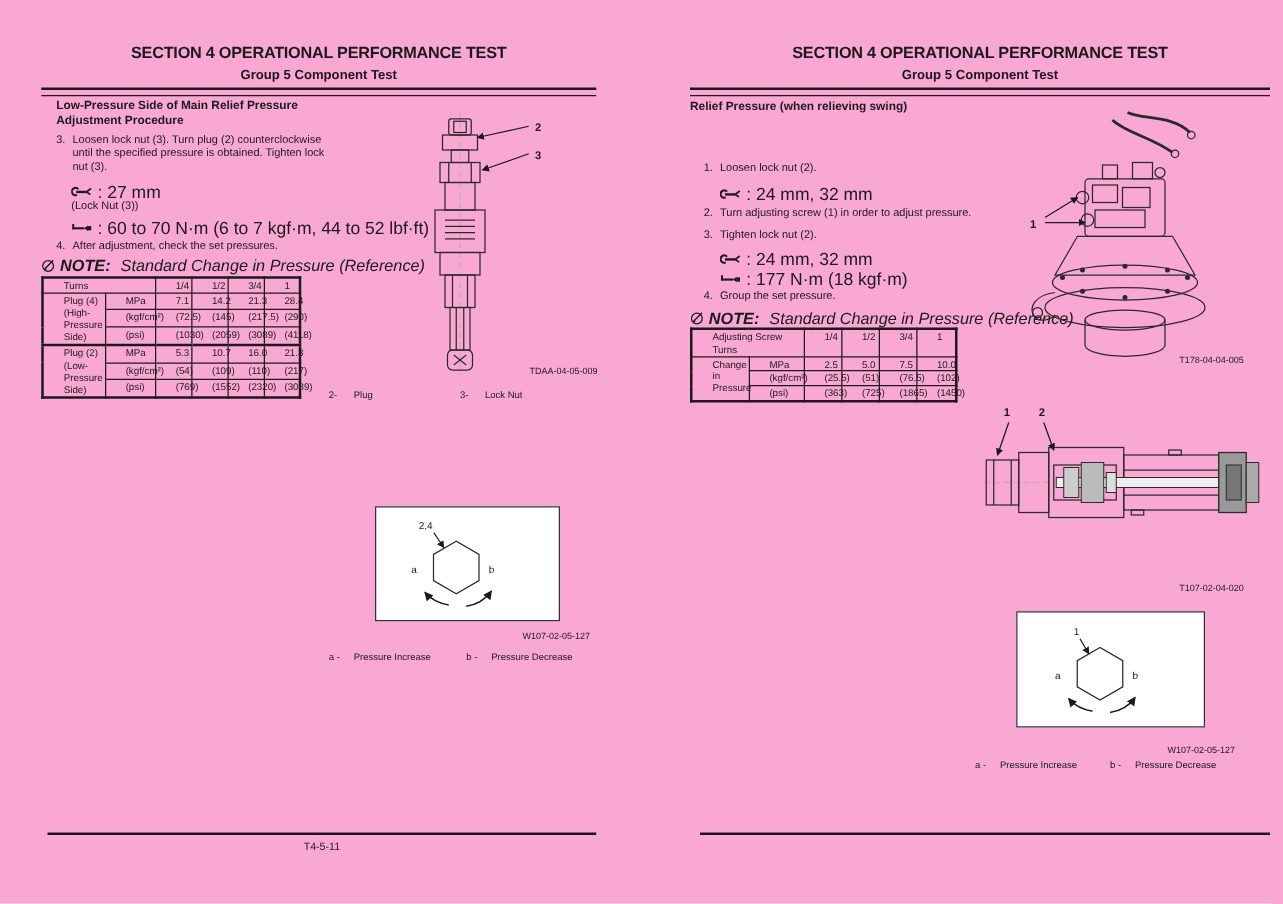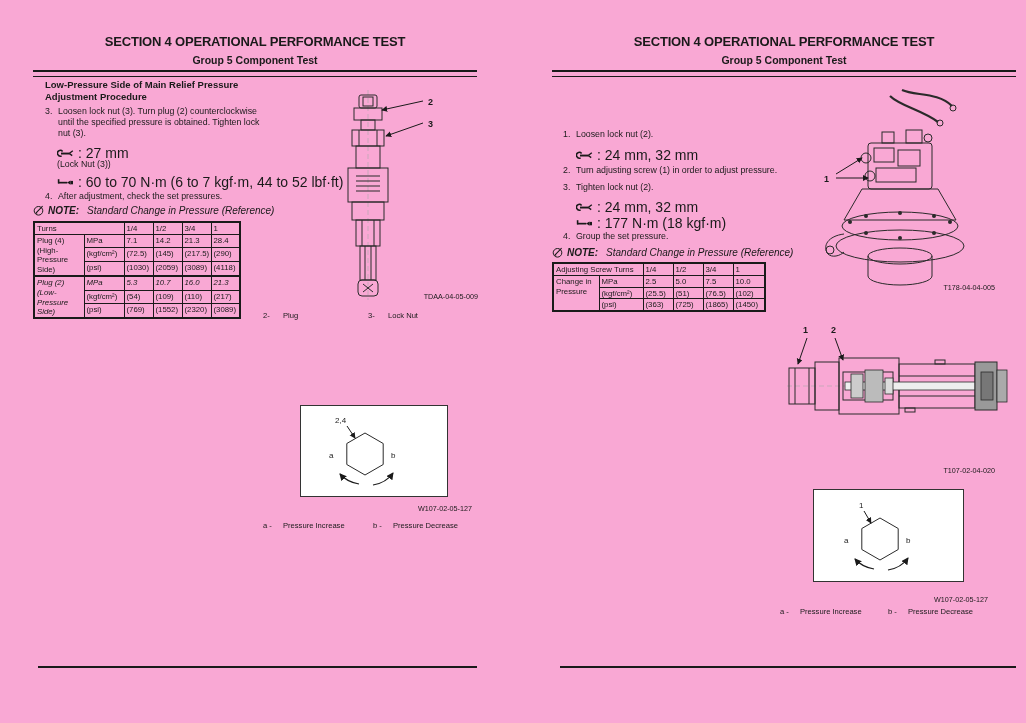--- a/index.html
+++ b/index.html
@@ -12,30 +12,30 @@
   .center { text-align:center; }
   .right { text-align:right; }
   .title { font-size:13px; font-weight:bold; letter-spacing:-0.2px; }
   .subtitle { font-size:10.5px; font-weight:bold; }
   .dblrule { height:4px; border-top:2px solid #1a1a1a; border-bottom:1px solid #1a1a1a; }
   .h-sec { font-size:9.5px; font-weight:bold; line-height:11.5px; }
   .body-t { font-size:8.8px; line-height:11px; }
   .steprow { display:flex; }
   .steprow .num { width:13px; flex:0 0 13px; }
   .specrow { display:flex; align-items:center; gap:4px; font-size:14px; }
-  .noterow { display:flex; align-items:center; gap:4px; font-size:10px; }
+  .noterow { display:flex; align-items:center; gap:4px; font-size:13px; }
   .note-lbl { font-weight:bold; font-style:italic; }
   .note-txt { font-style:italic; margin-left:4px; }
   table.spec { border-collapse:collapse; table-layout:fixed; border:2px solid #1a1a1a; }
   table.spec td, table.spec th {
-    border:1px solid #1a1a1a; padding:1px 2px 0 2px; font-size:7.8px;
+    border:1px solid #1a1a1a; padding:1px 2px 0 16px; font-size:7.8px;
     line-height:9.8px; text-align:left; font-weight:normal; vertical-align:top;
   }
   table.spec tr.head th { border-bottom:1.5px solid #1a1a1a; }
-  table.spec tr.gsep td { border-top:2px solid #1a1a1a;font-style:italic; }
+  table.spec tr.gsep td { border-top:2px solid #1a1a1a; }
   .cap { font-size:7.2px; }
   .legend { font-size:7.6px; display:flex; }
   .legend .k { width:20px; }
   .footer-rule { height:2px; background:#1a1a1a; }
   .footer-no { font-size:8.5px; }
   .figbox { border:1px solid #333; background:#fff; }
   svg { display:block; }
   svg text { font-family:"Liberation Sans", sans-serif; }
 </style>
 </head>
@@ -229,26 +229,28 @@
   <div class="abs legend" style="left:263px; top:521px;">
     <span class="k">a -</span>
     <span>Pressure Increase</span>
   </div>
   <div class="abs legend" style="left:373px; top:521px;">
     <span class="k">b -</span>
     <span>Pressure Decrease</span>
   </div>
 
   <div class="abs footer-rule" style="left:38px; top:666px; width:439px;"></div>
+  <div class="abs footer-no center" style="left:38px; top:672px; width:439px;">T4-5-11</div>
 
   <div class="abs" style="left:552px; top:0; width:464px; height:723px;">
     <div class="abs title center" style="left:0; top:34px; width:464px;">SECTION 4 OPERATIONAL PERFORMANCE TEST</div>
     <div class="abs subtitle center" style="left:0; top:54px; width:464px;">Group 5 Component Test</div>
     <div class="abs dblrule" style="left:0; top:70px; width:464px;"></div>
 
+    <div class="abs h-sec" style="left:0; top:80px; width:280px;">Relief Pressure (when relieving swing)</div>
 
     <div class="abs steprow body-t" style="left:11px; top:129px; width:240px;">
       <span class="num">1.</span>
       <span>Loosen lock nut (2).</span>
     </div>
 
     <div class="abs specrow" style="left:24px; top:147px;">
       <svg width="17" height="10" viewBox="0 0 17 10">
         <path d="M5.6,3.4 A2.9,2.9 0 1 0 4.6,7.9" fill="none" stroke="#1a1a1a" stroke-width="1.6"></path>
         <rect x="4" y="4.6" width="8.4" height="1.9" fill="#1a1a1a"></rect>

